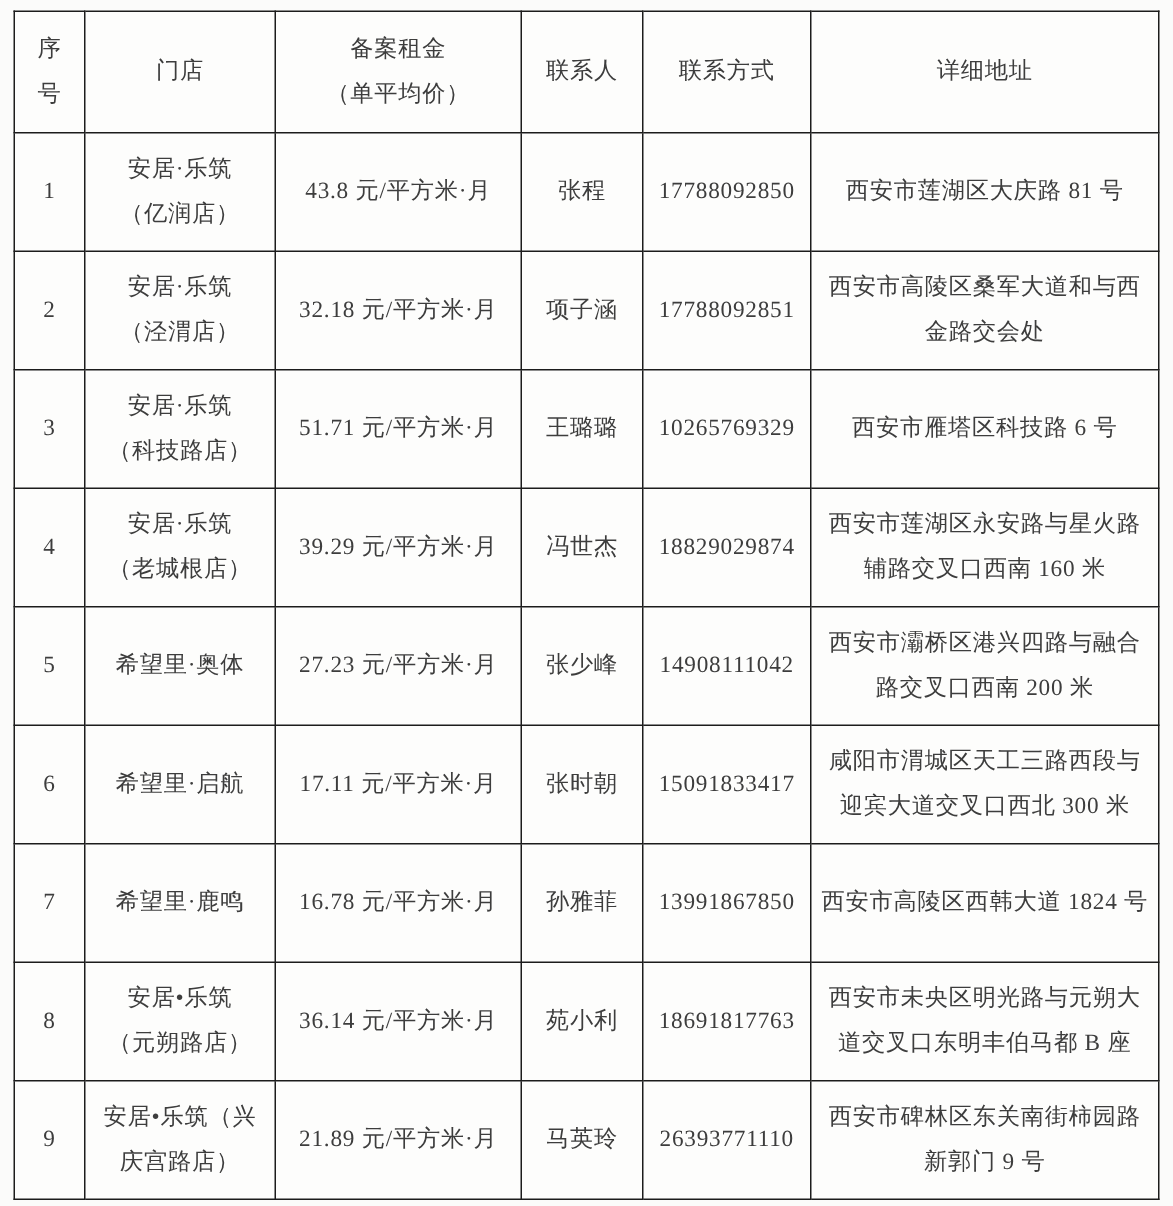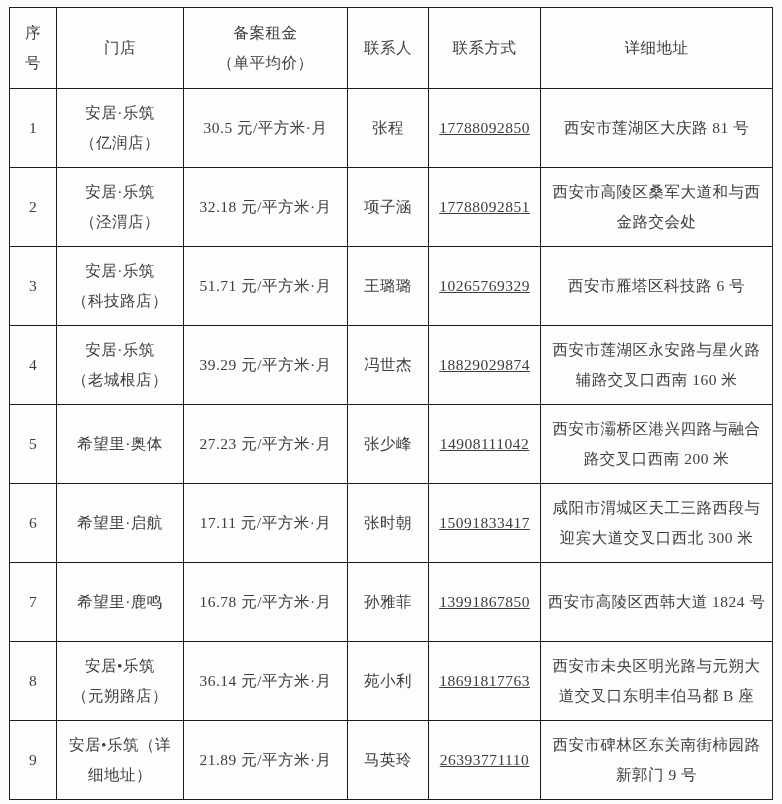--- a/index.html
+++ b/index.html
@@ -45,21 +45,21 @@
   col.c-contact { width: 81px; }
   col.c-phone   { width: 112px; }
   col.c-address { width: 232px; }
   .stacked {
     display: inline-block;
     width: 1.1em;
     word-break: break-all;
     line-height: 1.9;
   }
   td.cell-rent, td.cell-phone { font-size: 15px; white-space: nowrap; letter-spacing: 0.3px; }
-  td.cell-phone { letter-spacing: 1px; text-decoration: underline; }
+  td.cell-phone { letter-spacing: 1px; }
   .store-line2:empty, .hdr-line2:empty { display: none; }
 </style>
 </head>
 <body>
 
 <div class="page">
   <table class="rental">
     <colgroup>
       <col class="c-no">
         <col class="c-store">
@@ -81,21 +81,21 @@
         <th>详细地址</th>
       </tr>
     </thead>
     <tbody>
       <tr>
         <td class="cell-no">1</td>
         <td class="cell-store">
           <div class="store-line1">安居·乐筑</div>
           <div class="store-line2">（亿润店）</div>
         </td>
-        <td class="cell-rent">30.5 元/平方米·月</td>
+        <td class="cell-rent">43.8 元/平方米·月</td>
         <td class="cell-contact">张程</td>
         <td class="cell-phone">17788092850</td>
         <td class="cell-address">西安市莲湖区大庆路 81 号</td>
       </tr>
       <tr>
         <td class="cell-no">2</td>
         <td class="cell-store">
           <div class="store-line1">安居·乐筑</div>
           <div class="store-line2">（泾渭店）</div>
         </td>
@@ -166,21 +166,21 @@
           <div class="store-line2">（元朔路店）</div>
         </td>
         <td class="cell-rent">36.14 元/平方米·月</td>
         <td class="cell-contact">苑小利</td>
         <td class="cell-phone">18691817763</td>
         <td class="cell-address">西安市未央区明光路与元朔大道交叉口东明丰伯马都 B 座</td>
       </tr>
       <tr>
         <td class="cell-no">9</td>
         <td class="cell-store">
-          <div class="store-line1">安居•乐筑（详细地址）</div>
+          <div class="store-line1">安居•乐筑（兴庆宫路店）</div>
 
         </td>
         <td class="cell-rent">21.89 元/平方米·月</td>
         <td class="cell-contact">马英玲</td>
         <td class="cell-phone">26393771110</td>
         <td class="cell-address">西安市碑林区东关南街柿园路新郭门 9 号</td>
       </tr>
     </tbody>
   </table>
 </div>

